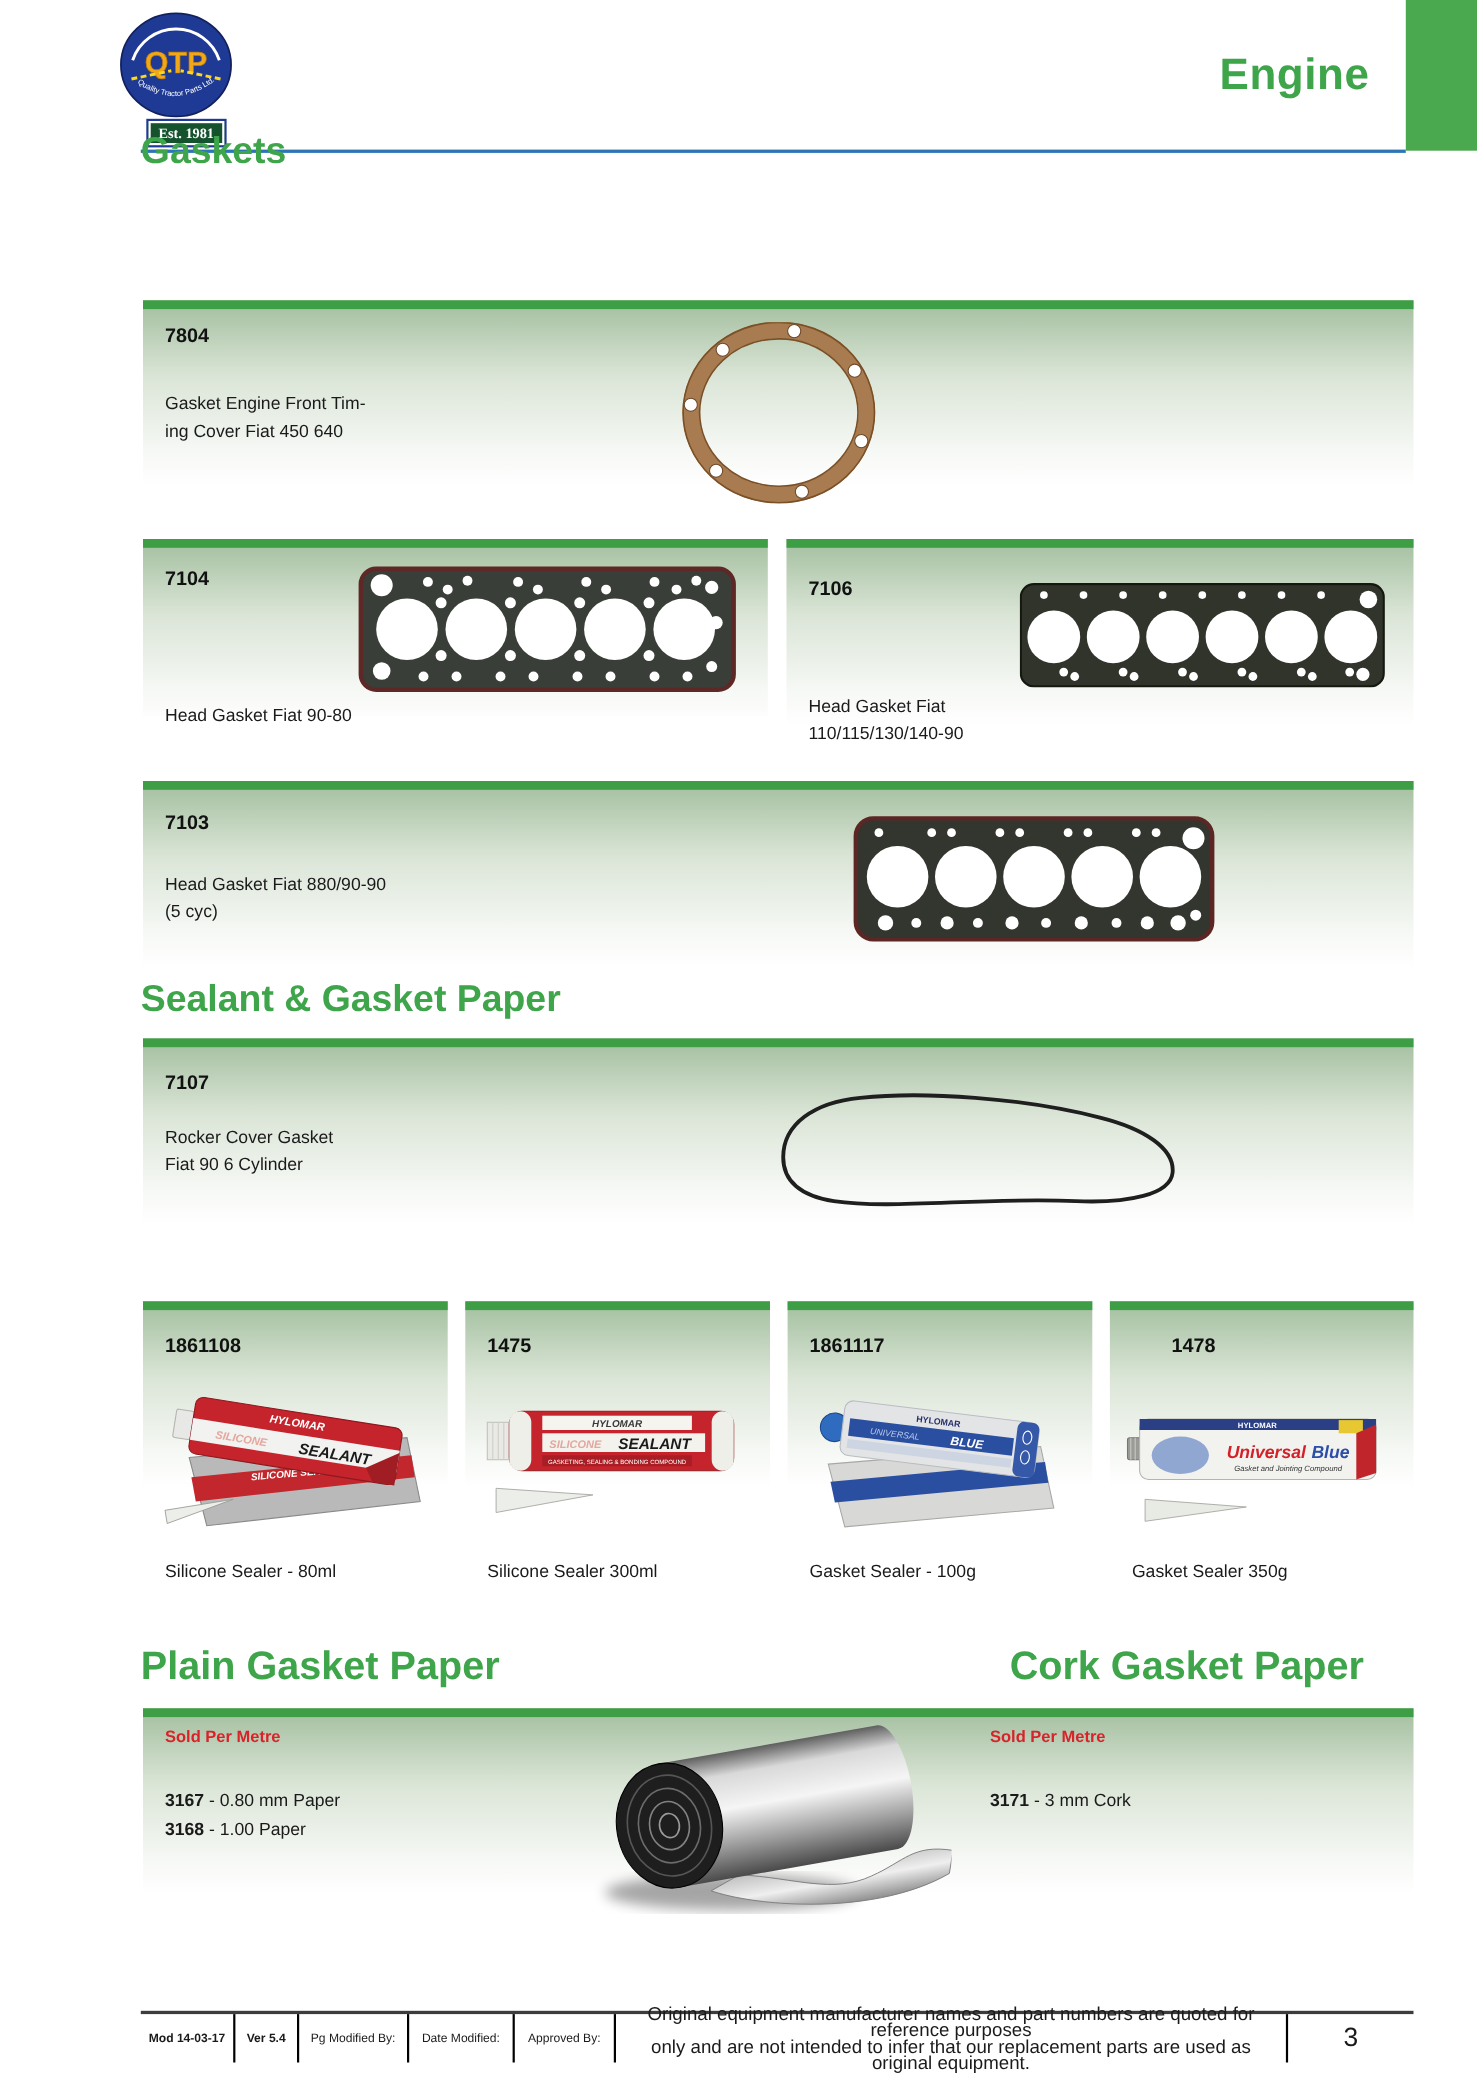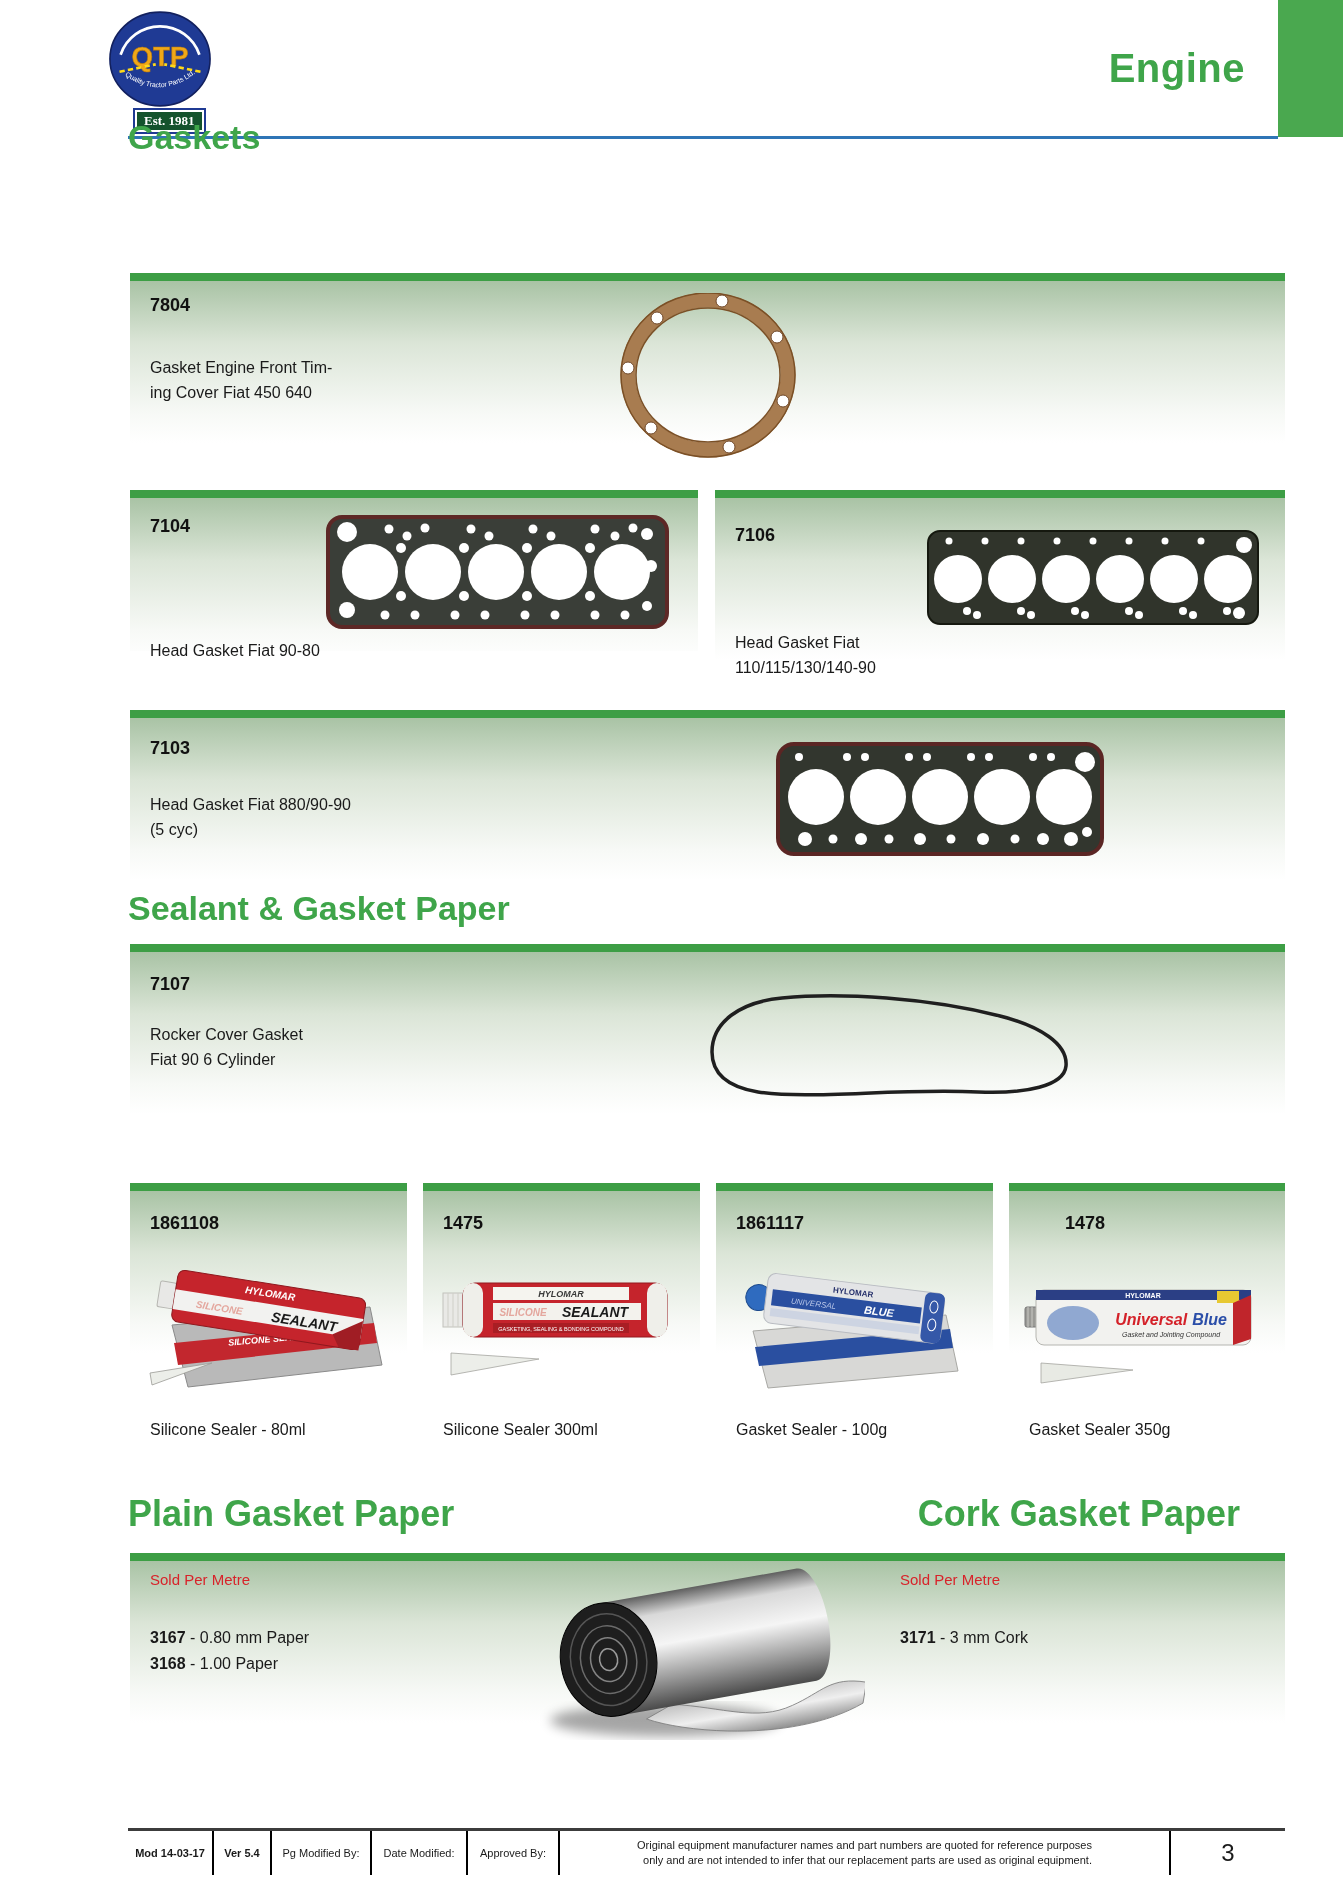--- a/index.html
+++ b/index.html
@@ -18,31 +18,31 @@
   #gaskets-heading{left:128px;top:118px;font-size:34px;}
   #sealant-heading{left:128px;top:889px;font-size:34px;}
   #plain-heading{left:128px;top:1493px;font-size:36px;}
   #cork-heading{left:760px;top:1493px;width:480px;text-align:right;font-size:36px;}
   
   .card{position:absolute;background:linear-gradient(180deg,#a9c3a5 8px,#dbe5d7 70px,#f7f9f6 140px,#ffffff 170px);}
   .bar{height:8px;background:#3d9e45;}
   .code{position:absolute;font-weight:bold;font-size:18px;color:#111;}
   .desc{position:absolute;font-size:16px;color:#1a1a1a;line-height:25px;}
   .caption{position:absolute;font-size:16px;color:#1a1a1a;}
-  .red-label{position:absolute;font-weight:normal;font-size:15px;color:#d8232a;}
+  .red-label{position:absolute;font-weight:bold;font-size:15px;color:#d8232a;}
   .pn{font-weight:bold;}
   .paper-line{position:absolute;font-size:16px;line-height:26px;}
   
   #footer-rule{left:128px;top:1828px;width:1157px;height:3px;background:#3c3c3c;}
   #footer-row{left:128px;top:1831px;width:1157px;height:44px;display:flex;align-items:stretch;}
   .fcell{display:flex;align-items:center;justify-content:center;font-size:11px;
          padding:0 6px;box-sizing:border-box;}
   .fcell.sep{border-left:2px solid #000;}
   .fbold{font-weight:bold;}
-  #fcell-disclaimer{flex:1;font-size:11px;text-align:right;line-height:15px;}
+  #fcell-disclaimer{flex:1;font-size:17px;text-align:center;line-height:15px;}
   #fcell-page{width:116px;font-size:24px;}
   svg text{font-family:"Liberation Sans",sans-serif;}
 </style>
 </head>
 <body>
 
 <div id="page">
 
   <div class="abs" id="corner-block"></div>
   <div class="abs" id="engine-title">Engine</div>

